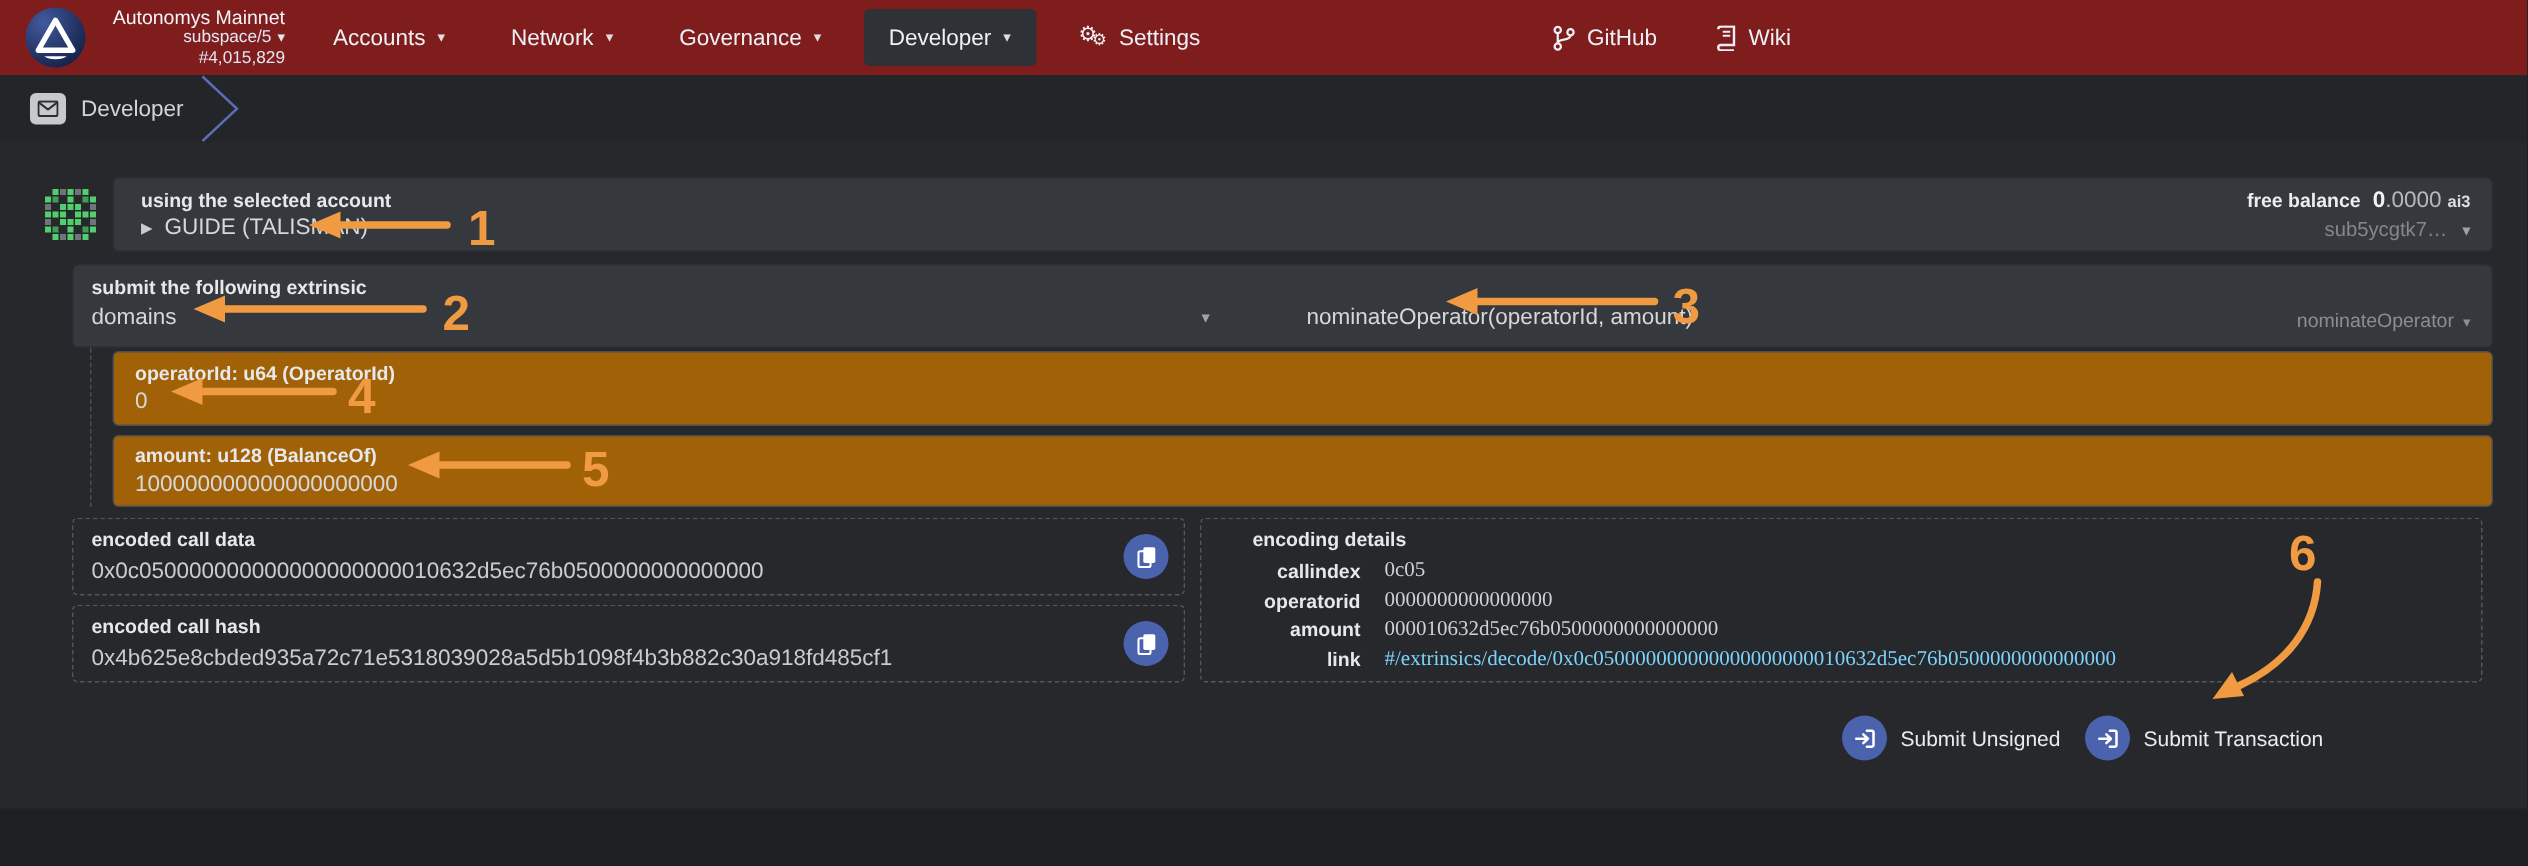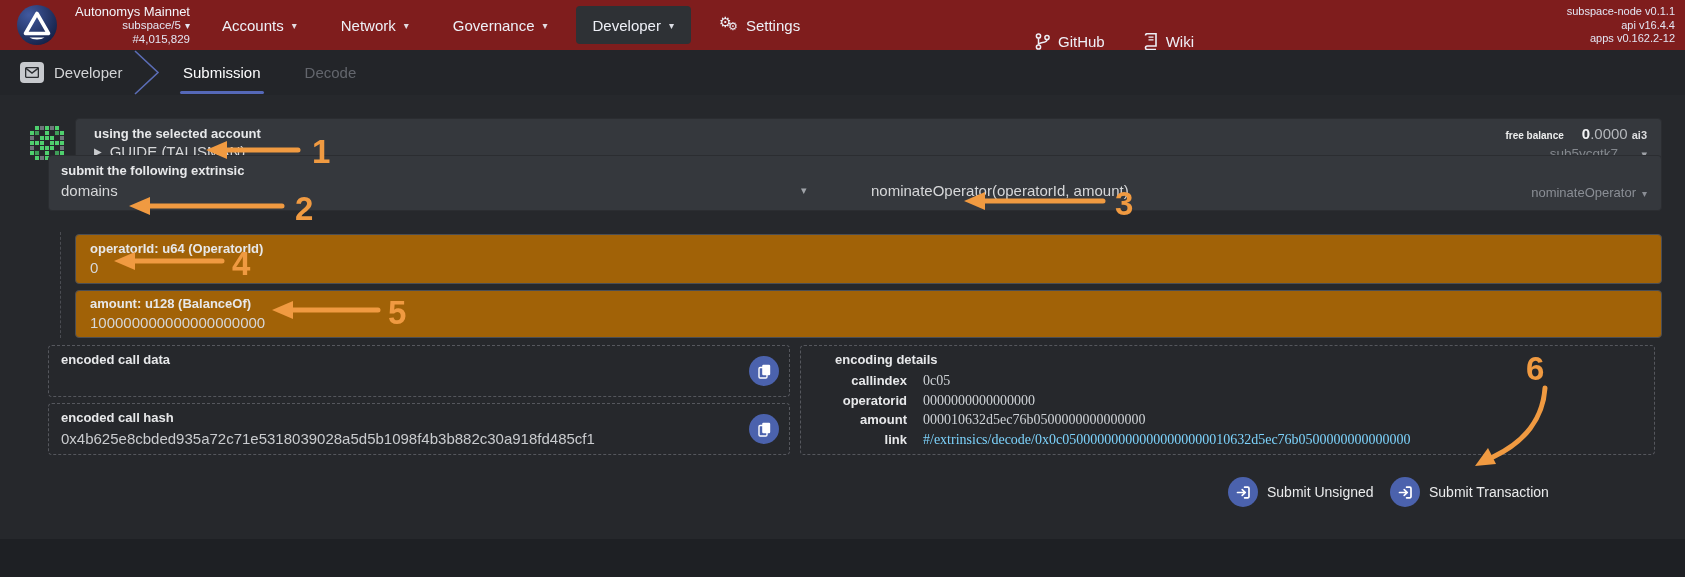--- a/index.html
+++ b/index.html
@@ -14,21 +14,21 @@
   .netblock .net-name{font-size:13px;color:#f3f4fa;}
   .netblock .net-sub{font-size:11.5px;color:#e3e6f3;margin-top:1px;}
   .netblock .net-sub .caret{font-size:10px;margin-left:4px;}
   .nav{position:absolute;left:200px;top:0;height:50px;display:flex;align-items:center;}
   .nav-item{display:flex;align-items:center;height:50px;padding:0 22px;font-size:15px;cursor:pointer;}
   .nav-item .caret{font-size:10px;margin-left:8px;opacity:.9;}
   .nav-item.active{height:38px;background:#2e3135;border-radius:4px;margin:0 6px;padding:0 17px;}
   .gears{position:relative;width:20px;height:18px;margin-right:7px;}
   .gears .g1{position:absolute;left:0;top:-2px;font-size:14px;}
   .gears .g2{position:absolute;left:9px;top:4px;font-size:11px;}
-  .hlinks{position:absolute;left:1035px;top:0;height:50px;display:flex;align-items:flex-end;gap:38px;}
+  .hlinks{position:absolute;left:1035px;top:0;height:50px;display:flex;align-items:center;gap:38px;}
   .hlink{display:flex;align-items:center;gap:8px;font-size:15px;cursor:pointer;}
   .versions{position:absolute;right:10px;top:5px;text-align:right;font-size:11px;line-height:13.5px;color:#e2e5f3;}
 
   
   .tabbar{position:absolute;left:0;top:50px;width:100%;height:45px;background:#232529;}
   .section-icon{position:absolute;left:20px;top:12px;width:24px;height:21px;background:#c7c9cd;
                 border-radius:4px;display:flex;align-items:center;justify-content:center;}
   .section-label{position:absolute;left:54px;top:0;line-height:45px;font-size:15px;color:#d3d4d6;}
   .tab-chevron{position:absolute;left:133px;top:0;}
   .tabs{position:absolute;left:183px;top:0;height:45px;display:flex;gap:44px;}
@@ -43,21 +43,21 @@
   .card.output{background:transparent;border:1px dashed #55575d;}
   .fld-label{font-size:13px;font-weight:700;color:#e7e8ea;}
   .fld-value{font-size:15px;color:#d6d7d9;}
   .hexval{font-size:15px;color:#c9cbce;}
   .guide-line{position:absolute;left:60px;top:232px;height:106px;border-left:1px dashed #4a4c52;}
 
   .acct-label{position:absolute;left:18px;top:7px;}
   .acct-value{position:absolute;left:18px;top:24px;display:flex;align-items:center;gap:8px;cursor:pointer;}
   .acct-value .play{font-size:10px;color:#c9cbce;}
   .balance{position:absolute;right:14px;top:6px;text-align:right;line-height:18px;}
-  .balance .b-label{font-size:10px;font-weight:700;color:#eceded;margin-right:18px;}
+  .balance .b-label{font-size:13px;font-weight:700;color:#eceded;margin-right:8px;}
   .balance .b-int{font-size:15px;font-weight:700;color:#f2f3f4;}
   .balance .b-frac{font-size:15px;color:#b4b7bb;}
   .balance .b-unit{font-size:11px;font-weight:700;color:#dddee0;margin-left:4px;}
   .addr{font-size:13.5px;color:#84888e;cursor:pointer;}
   .addr .caret{color:#9ea1a7;font-size:11px;margin-left:10px;}
 
   .ext-label{position:absolute;left:12px;top:7px;}
   .ext-section{position:absolute;left:12px;top:26px;cursor:pointer;}
   .ext-caret{position:absolute;left:752px;top:28px;color:#a0a3a9;font-size:11px;cursor:pointer;}
   .ext-signature{position:absolute;left:822px;top:26px;cursor:pointer;}
@@ -147,42 +147,33 @@
         <span>GitHub</span>
       </div>
       <div class="hlink">
         <svg width="15" height="17" viewBox="0 0 15 17">
           <path d="M2.5 2.5 a1.8 1.8 0 0 1 1.8-1.8 H13 V13 H4.3 a1.8 1.8 0 0 0 0 3.6 H13" fill="none" stroke="#eef0f7" stroke-width="1.6"></path>
           <path d="M5.5 4.2 H10.5 M5.5 6.8 H10.5" stroke="#eef0f7" stroke-width="1.3"></path>
         </svg>
         <span>Wiki</span>
       </div>
     </div>
-    <div class="versions">
-      <div>subspace-node v0.1.1</div>
-      <div>api v16.4.4</div>
-      <div>apps v0.162.2-12</div>
-    </div>
   </div>
 
   <div class="tabbar">
     <div class="section-icon">
       <svg width="14" height="11" viewBox="0 0 14 11">
         <rect x="0.6" y="0.6" width="12.8" height="9.8" rx="1.2" fill="none" stroke="#2b2d31" stroke-width="1.4"></rect>
         <path d="M1 1.4 L7 6 L13 1.4" fill="none" stroke="#2b2d31" stroke-width="1.4"></path>
       </svg>
     </div>
     <div class="section-label">Developer</div>
     <svg class="tab-chevron" width="28" height="45" viewBox="0 0 28 45">
       <polyline points="2,1 25,22.5 2,44" fill="none" stroke="#5b6db6" stroke-width="1.6"></polyline>
     </svg>
-    <div class="tabs">
-      <div class="tab active">Submission</div>
-      <div class="tab">Decode</div>
-    </div>
   </div>
 
   <svg style="position:absolute;left:30px;top:126px" width="34" height="34" viewBox="0 0 34 34">
     <g>
       <rect x="5" y="0" width="4" height="4" fill="#4fcf6e"></rect>
         <rect x="10" y="0" width="4" height="4" fill="#6f737a"></rect>
       <rect x="15" y="0" width="4" height="4" fill="#4fcf6e"></rect>
         <rect x="20" y="0" width="4" height="4" fill="#6f737a"></rect>
       <rect x="25" y="0" width="4" height="4" fill="#4fcf6e"></rect>
       <rect x="0" y="5" width="4" height="4" fill="#4fcf6e"></rect>
@@ -228,21 +219,21 @@
     <div class="balance">
       <div>
         <span class="b-label">free balance</span><span class="b-int">0</span><span class="b-frac">.0000</span><span class="b-unit">ai3</span>
       </div>
       <div class="addr">
         <span>sub5ycgtk7…</span><span class="caret">▾</span>
       </div>
     </div>
   </div>
 
-  <div class="card" style="left:48px;top:155px;width:1614px;height:56px">
+  <div class="card" style="left:48px;top:176px;width:1614px;height:56px">
     <div class="fld-label ext-label">submit the following extrinsic</div>
     <div class="fld-value ext-section">domains</div>
     <div class="ext-caret">▾</div>
     <div class="fld-value ext-signature">nominateOperator(operatorId, amount)</div>
     <div class="ext-selected">
       <span>nominateOperator</span><span class="caret">▾</span>
     </div>
   </div>
 
   <div class="guide-line"></div>
@@ -252,20 +243,21 @@
     <div class="fld-value" style="position:absolute;left:14px;top:24px">0</div>
   </div>
 
   <div class="card param" style="left:75px;top:290px;width:1587px;height:48px">
     <div class="fld-label" style="position:absolute;left:14px;top:5px">amount: u128 (BalanceOf)</div>
     <div class="fld-value" style="position:absolute;left:14px;top:23px">100000000000000000000</div>
   </div>
 
   <div class="card output" style="left:48px;top:345px;width:742px;height:52px">
     <div class="fld-label" style="position:absolute;left:12px;top:6px">encoded call data</div>
+    <div class="hexval" style="position:absolute;left:12px;top:26px">0x0c050000000000000000000010632d5ec76b0500000000000000</div>
     <div class="copy-btn">
       <svg width="13" height="15" viewBox="0 0 13 15">
         <rect x="1" y="3.5" width="8" height="10.5" rx="1.2" fill="none" stroke="#ffffff" stroke-width="1.4"></rect>
         <rect x="4.2" y="0.8" width="8" height="10.5" rx="1.2" fill="#ffffff"></rect>
       </svg>
     </div>
   </div>
 
   <div class="card output" style="left:48px;top:403px;width:742px;height:52px">
     <div class="fld-label" style="position:absolute;left:12px;top:6px">encoded call hash</div>

